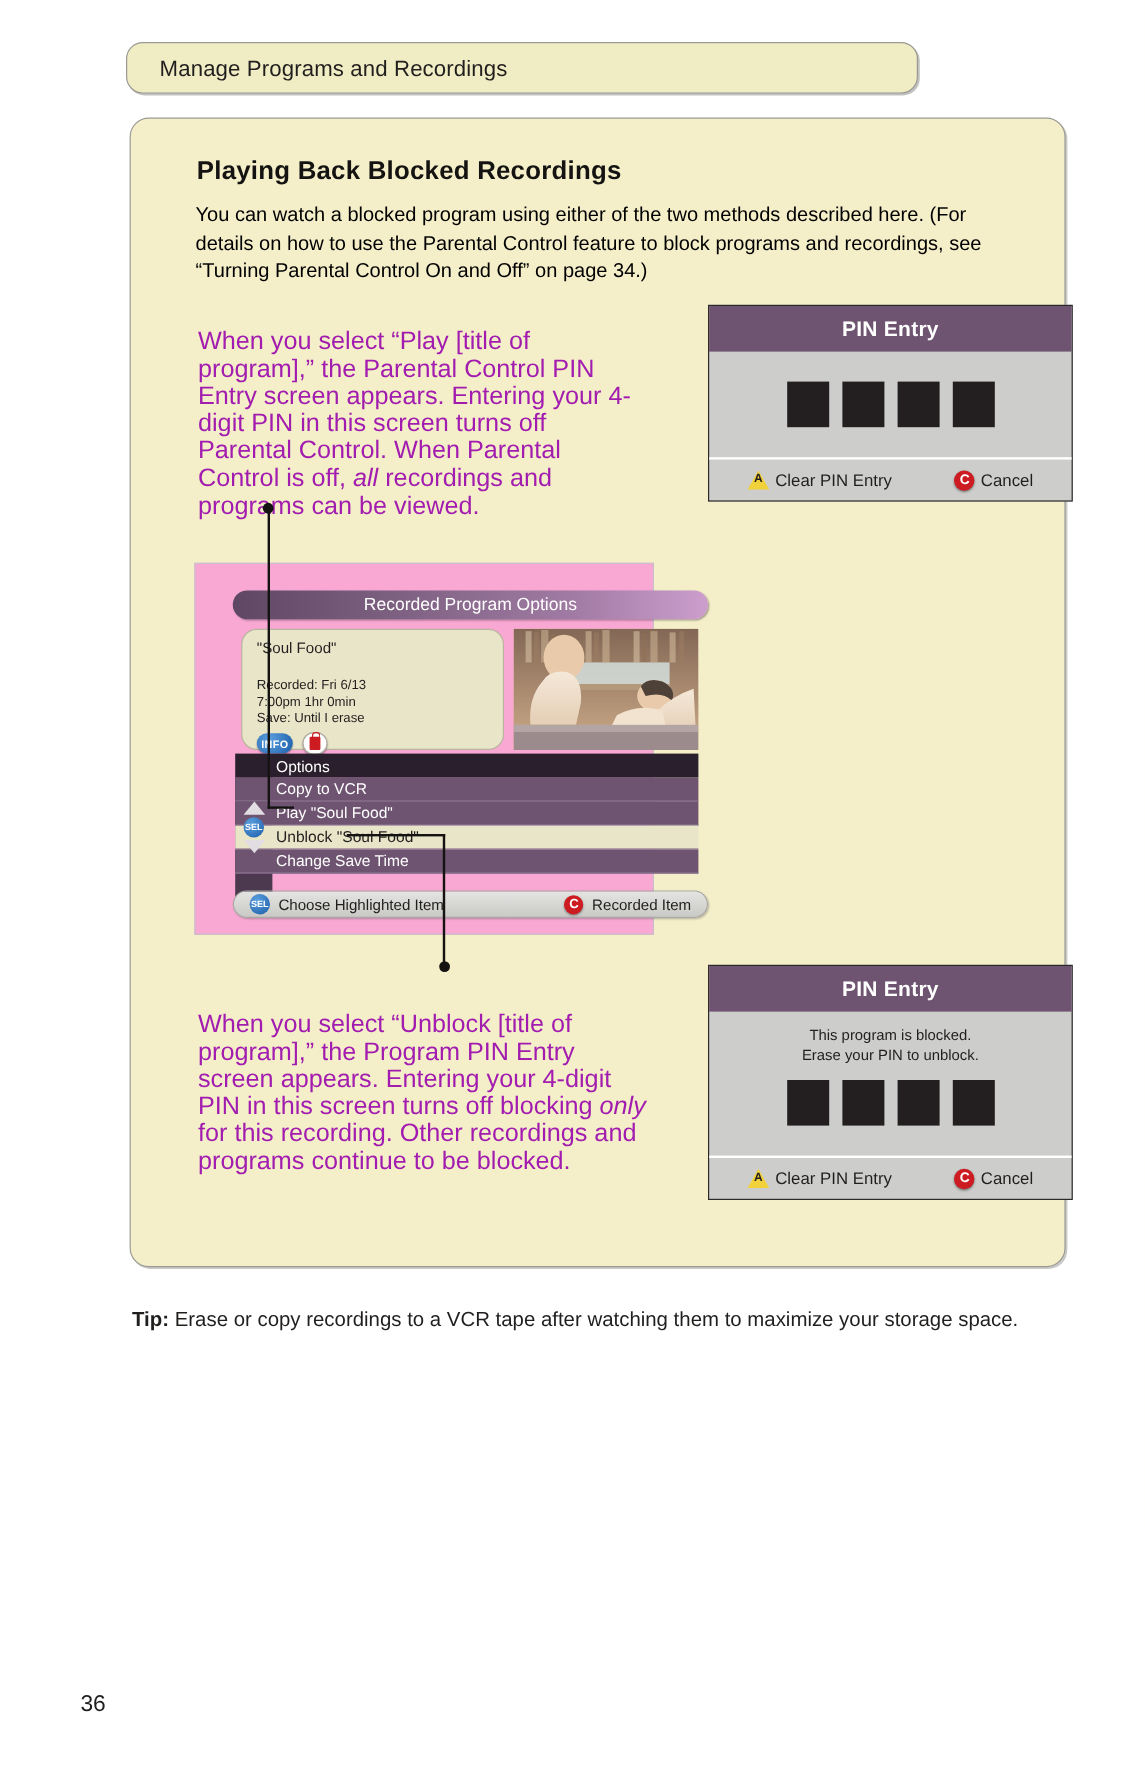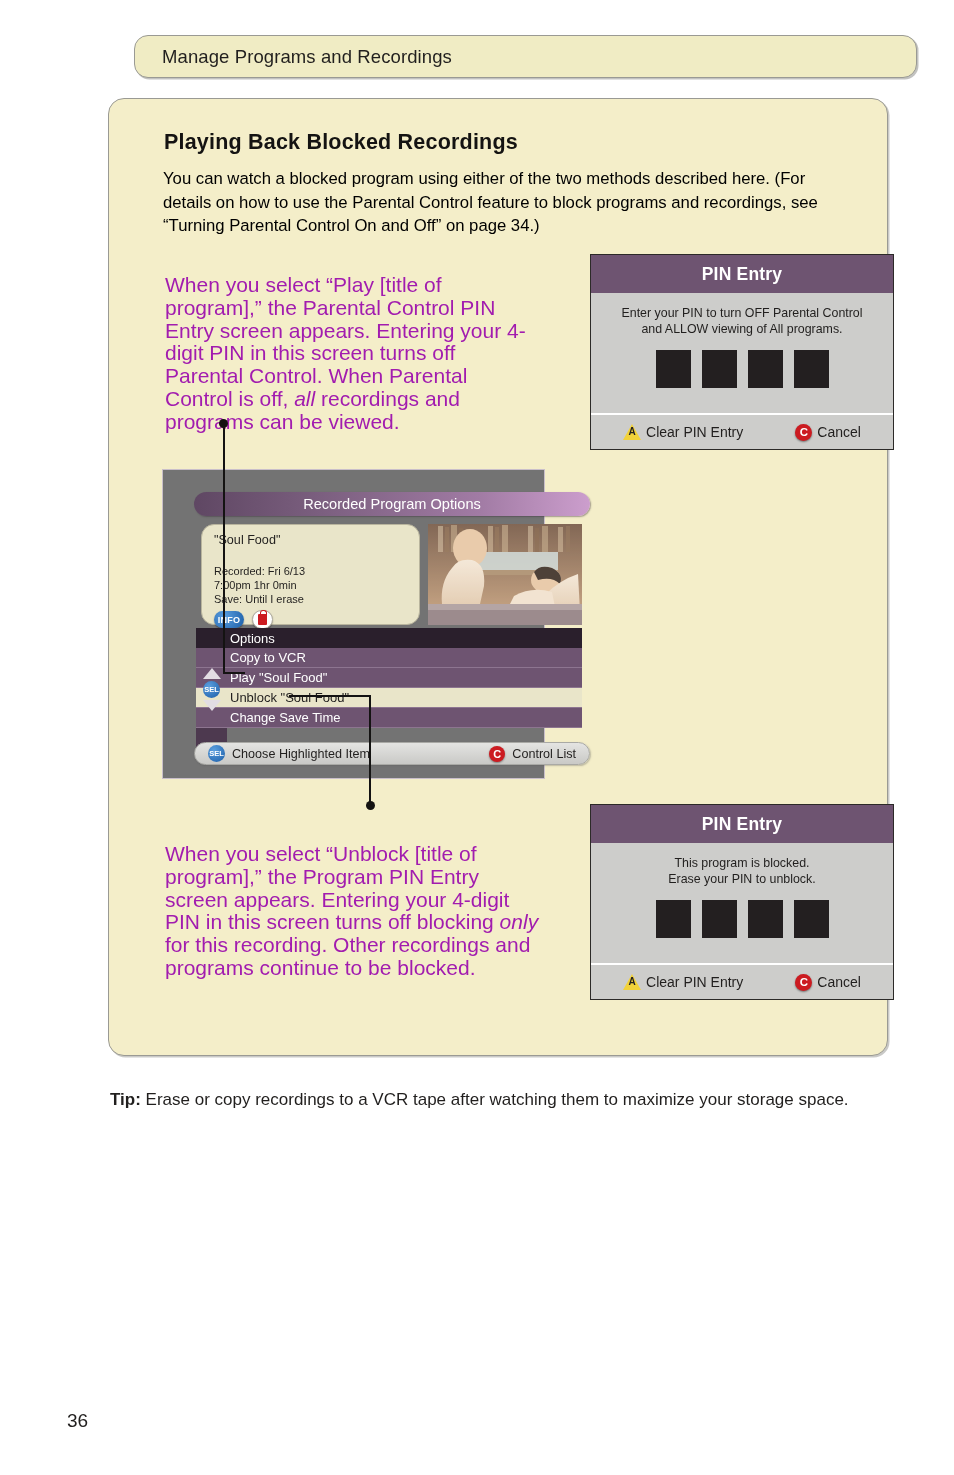--- a/index.html
+++ b/index.html
@@ -12,27 +12,26 @@
     position: relative;
     font-family: "Liberation Sans", sans-serif;
     color: #211f1e;
     overflow: hidden;
   }
 
   
   .running-head {
     position: absolute;
     left: 105px; top: 35px;
-    width: 783px; height: 43px;
+    width: 660px; height: 43px;
     background: #f0ecc4;
     border: 1.5px solid #9a9a94;
     border-radius: 14px;
     display: flex; align-items: center;
     box-shadow: 1.5px 1.5px 0 rgba(120,120,115,0.45);
-    margin-left: 29px;
   }
   .running-head-text {
     margin-left: 27px;
     font-size: 18.5px;
     letter-spacing: 0.1px;
     color: #211f1e;
   }
 
   
   .panel {
@@ -152,21 +151,21 @@
     font-weight: bold;
     display: flex; align-items: center; justify-content: center;
     box-shadow: 0 1px 2px rgba(0,0,0,0.45);
   }
 
   
   .tv-screen {
     position: absolute;
     left: 53px; top: 370px;
     width: 383px; height: 310px;
-    background: #737373;
+    background: #f9a8d4;
     border: 1px solid #c9bfca;
   }
   .tv-header {
     position: absolute;
     left: 31px; top: 22px;
     width: 396px; height: 24px;
     border-radius: 12px;
     background: linear-gradient(to right, #5f4763 0%, #7b5f7f 32%, #a17ba4 72%, #cc9ecd 100%);
     color: #ffffff;
     font-size: 14.6px;
@@ -367,24 +366,20 @@
     <span>When you select “Play [title of program],” the Parental Control PIN Entry screen appears. Entering your 4-digit PIN in this screen turns off Parental Control. When Parental Control is off, </span><i>all</i><span> recordings and programs can be viewed.</span>
   </div>
 
   <div class="para para-bottom">
     <span>When you select “Unblock [title of program],” the Program PIN Entry screen appears. Entering your 4-digit PIN in this screen turns off blocking </span><i>only</i><span> for this recording. Other recordings and programs continue to be blocked.</span>
   </div>
 
   <div class="pin-dialog pin-d1">
     <div class="pin-title">PIN Entry</div>
     <div class="pin-body">
-      <div class="pin-msg">
-        <div>Enter your PIN to turn OFF Parental Control</div>
-        <div>and ALLOW viewing of All programs.</div>
-      </div>
       <div class="pin-boxes">
         <div class="pin-box"></div>
         <div class="pin-box"></div>
         <div class="pin-box"></div>
         <div class="pin-box"></div>
       </div>
     </div>
     <div class="pin-footer">
       <div class="pin-action">
         <span class="tri-icon">
@@ -503,21 +498,21 @@
       <span class="nav-down"></span>
     </div>
 
     <div class="tv-footer">
       <div class="tv-foot-item">
         <span class="foot-sel">SEL</span>
         <span>Choose Highlighted Item</span>
       </div>
       <div class="tv-foot-item">
         <span class="foot-c">C</span>
-        <span>Control List</span>
+        <span>Recorded Item</span>
       </div>
     </div>
   </div>
 
   <div class="leader-dot" style="left:110px; top:320px;"></div>
   <div class="leader" style="left:113.5px; top:325px; width:2px; height:250px;"></div>
   <div class="leader" style="left:113.5px; top:573px; width:22px; height:2px;"></div>
 
   <div class="leader" style="left:180px; top:596px; width:82px; height:2px;"></div>
   <div class="leader" style="left:260px; top:596px; width:2px; height:108px;"></div>

